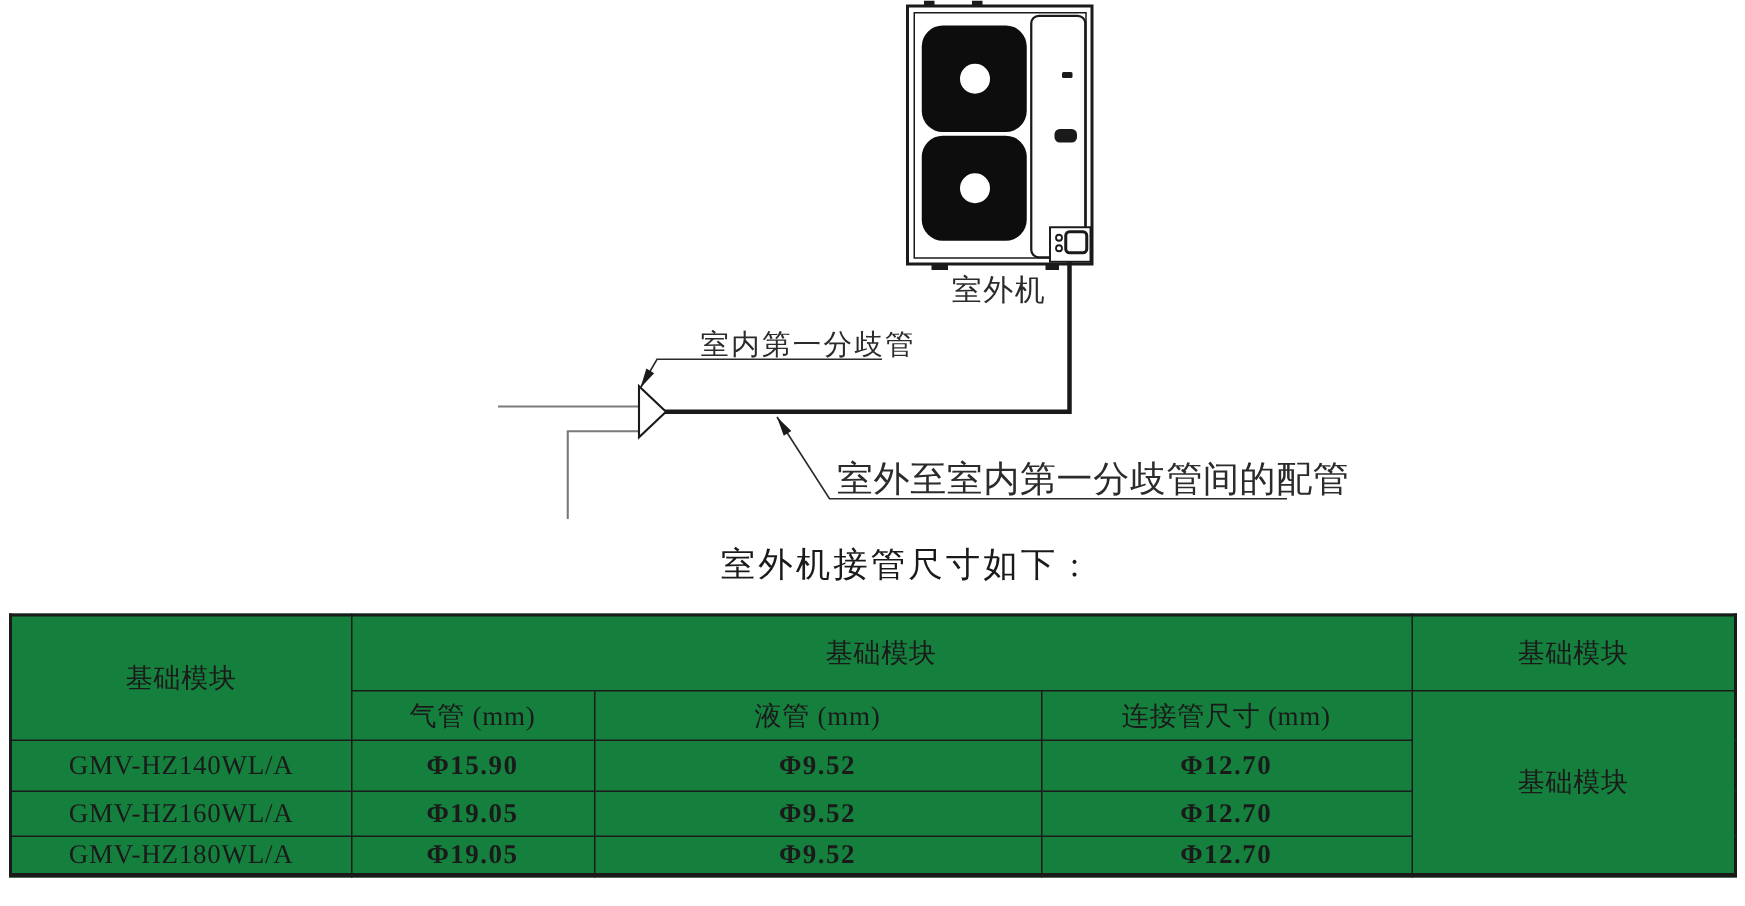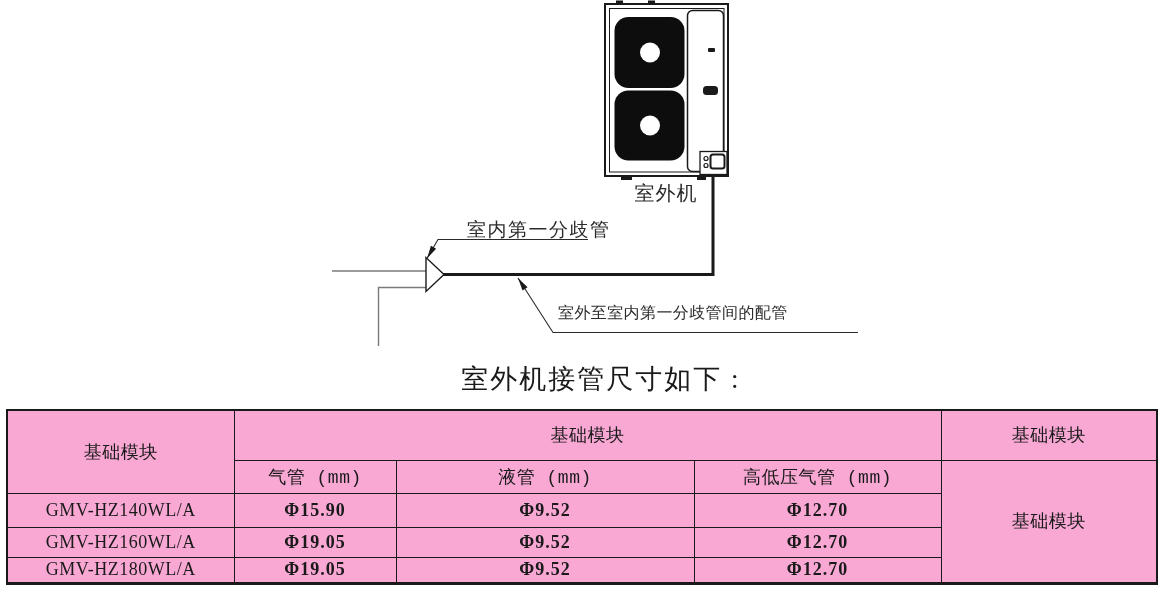--- a/index.html
+++ b/index.html
@@ -15,52 +15,52 @@
   .stage svg { position: absolute; left: 0; top: 0; }
 
   .lbl {
     position: absolute;
     white-space: nowrap;
     color: #2b2b2b;
     font-family: Liberation Serif, serif;
   }
   .unit-label   { left: 604px; top: 180px; width: 124px; text-align: center; font-size: 20px; letter-spacing: 1px; }
   .branch-label { left: 443px; top: 217px; font-size: 19px; letter-spacing: 1.5px; margin-left: 24px; }
-  .pipe-label   { left: 558px; top: 303px; font-size: 16px; letter-spacing: 0.4px; }
+  .pipe-label   { left: 558px; top: 303px; font-size: 24px; letter-spacing: 0.4px; }
 
   .title {
     position: absolute;
     left: 601px; top: 361px;
     transform: translateX(-50%);
-    font-size: 27px;
+    font-size: 23px;
     letter-spacing: 2px;
     white-space: nowrap;
     color: #1a1a1a;
   }
 
   table.spec {
     position: absolute;
     left: 6px; top: 409px;
     width: 1150px;
     border-collapse: collapse;
     table-layout: fixed;
     border: 2.5px solid #1a1a1a;
     border-bottom-width: 3.5px;
-    background: #f9a8d4;
+    background: #15803d;
   }
   table.spec td {
     border: 1.2px solid #1a1a1a;
     text-align: center;
     vertical-align: middle;
     padding: 0;
     font-size: 18px;
     color: #1a1a1a;
   }
   tr.hrow1 { height: 50px; }
-  tr.hrow2 { height: 33px; font-family: Liberation Mono, monospace; }
+  tr.hrow2 { height: 33px; }
   tr.drow1 { height: 34px; }
   tr.drow2 { height: 30px; padding-left: 28px; }
   tr.drow3 { height: 26px; }
   td.model { font-size: 17px; letter-spacing: 0.5px; }
   td.value { font-size: 19px; letter-spacing: 1px; font-weight: bold; }
   td.head  { font-size: 18px; letter-spacing: 0.5px; }
 </style>
 </head>
 <body>
 
@@ -122,21 +122,21 @@
     </colgroup>
     <tbody>
       <tr class="hrow1">
         <td class="head" rowspan="2">基础模块</td>
         <td class="head" colspan="3">基础模块</td>
         <td class="head">基础模块</td>
       </tr>
       <tr class="hrow2">
         <td class="head">气管 (mm)</td>
         <td class="head">液管 (mm)</td>
-        <td class="head">高低压气管 (mm)</td>
+        <td class="head">连接管尺寸 (mm)</td>
         <td class="head" rowspan="4">基础模块</td>
       </tr>
       <tr class="drow1">
         <td class="model">GMV-HZ140WL/A</td>
         <td class="value">Φ15.90</td>
         <td class="value">Φ9.52</td>
         <td class="value">Φ12.70</td>
       </tr>
       <tr class="drow2">
         <td class="model">GMV-HZ160WL/A</td>

